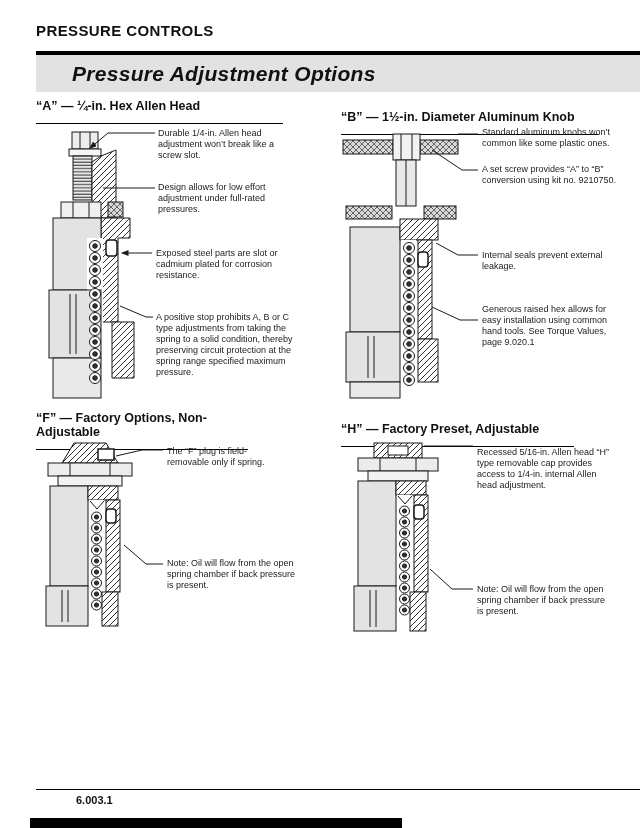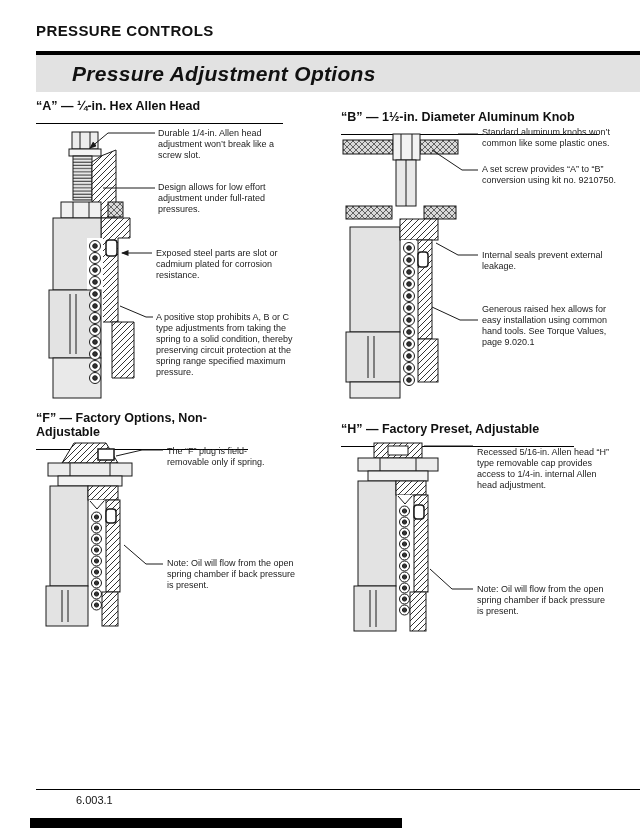--- a/index.html
+++ b/index.html
@@ -31,21 +31,21 @@
   .co-h1{left:477px;top:447px;width:135px;}
   .co-h2{left:477px;top:584px;width:135px;}
   
   #dia-a{left:42px;top:126px;}
   #dia-b{left:338px;top:132px;}
   #dia-f{left:40px;top:437px;}
   #dia-h{left:348px;top:437px;}
   #leaders{left:0;top:0;pointer-events:none;}
   
   .foot-rule{left:36px;top:789px;right:0;height:1px;background:#000;}
-  .page-num{left:36px;top:794px;font-size:11px;font-weight:normal;padding-left:40px;}
+  .page-num{left:36px;top:794px;font-size:11px;font-weight:bold;padding-left:40px;}
   .foot-bar{left:30px;top:818px;width:372px;height:10px;background:#000;}
   svg{display:block;}
 </style>
 </head>
 <body>
 
 <svg width="0" height="0" style="position:absolute" aria-hidden="true">
   <defs>
     <pattern id="hatch" width="6" height="6" patternUnits="userSpaceOnUse">
       <rect width="6" height="6" fill="#ffffff"></rect>

